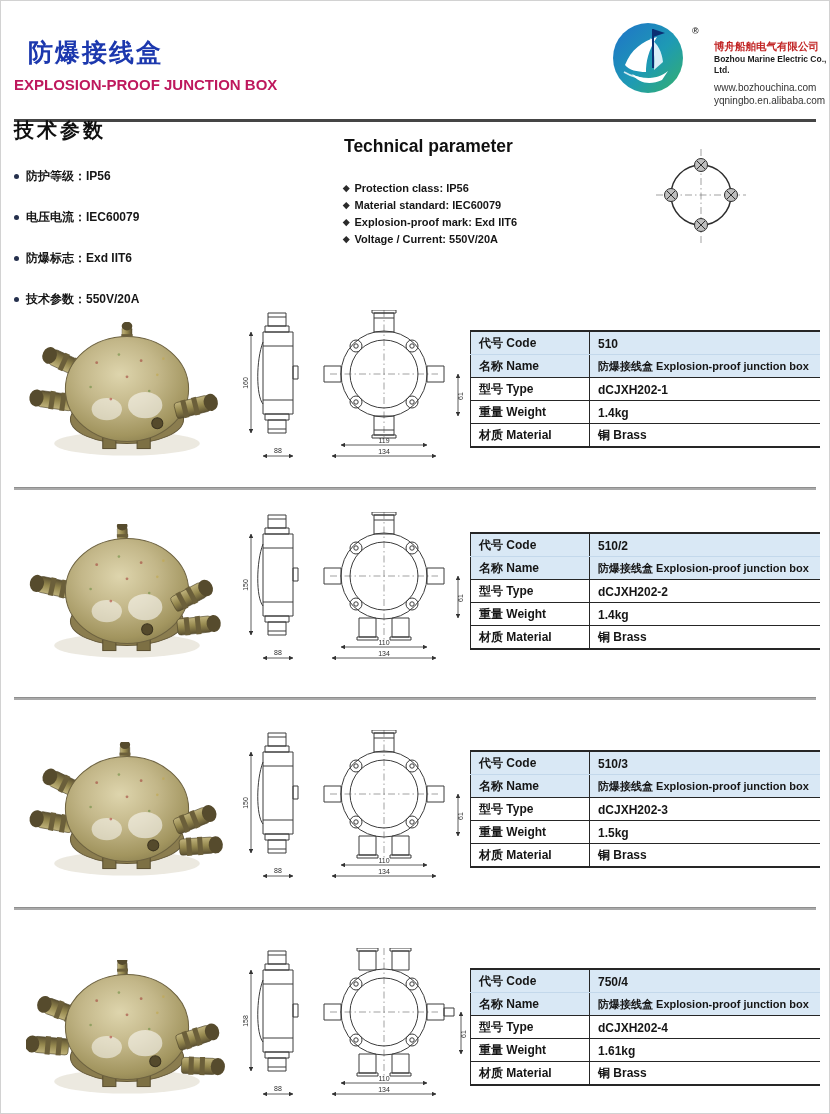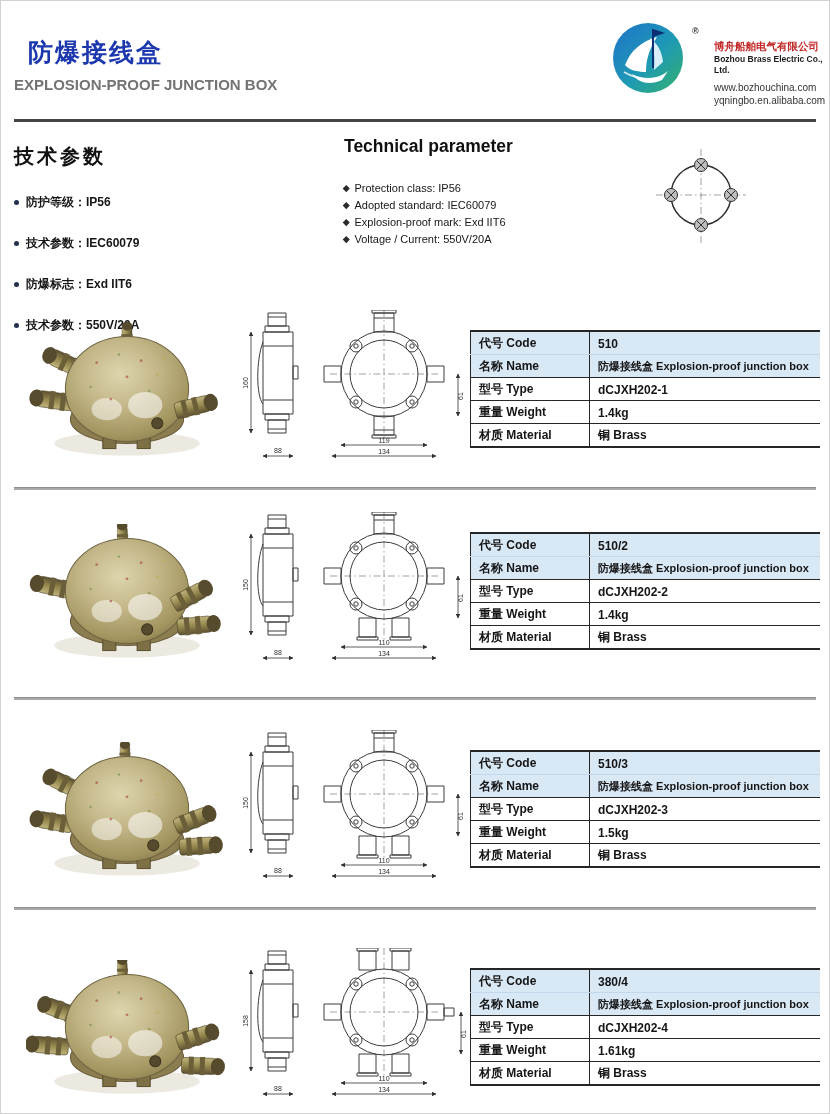--- a/index.html
+++ b/index.html
@@ -1,37 +1,37 @@
 <!DOCTYPE html>
 <html><head>
 <meta charset="utf-8">
 <style>
   html,body{margin:0;padding:0;background:#e8e8e8;font-family:"Liberation Sans",sans-serif;}
   .page{position:relative;width:830px;height:1114px;margin:0 auto;background:#fff;overflow:hidden;
         box-shadow:0 0 0 1px #d2d2d2 inset;}
   
   .h-title-zh{position:absolute;left:28px;top:36px;font-size:25px;font-weight:700;color:#1c38ae;letter-spacing:2px;}
-  .h-title-en{position:absolute;left:14px;top:76px;font-size:15px;font-weight:700;color:#737373;}
+  .h-title-en{position:absolute;left:14px;top:76px;font-size:15px;font-weight:700;color:#be185d;}
   .logo-svg{position:absolute;left:610px;top:20px;width:76px;height:76px;}
   .reg{position:absolute;left:692px;top:26px;font-size:9px;font-weight:700;color:#333;}
   .company{position:absolute;left:702px;top:40px;line-height:1.3;margin-left:12px;}
   .company .zh{color:#c22626;font-weight:700;font-size:10.5px;}
   .company .en{color:#1d1d1d;font-weight:700;font-size:8.5px;}
   .company .site{color:#333;font-size:10px;}
   .company .site.first{margin-top:5px;}
   .divider{position:absolute;left:14px;width:802px;height:2px;background:#a9a9a9;border-top:1px solid #8f8f8f;}
   .divider.dark{background:#454545;border-top:none;height:3px;}
   
-  .tp-zh{position:absolute;left:14px;top:143px;width:300px;}
+  .tp-zh{position:absolute;left:14px;top:117px;width:300px;}
   .tp-en{position:absolute;left:344px;top:136px;width:300px;}
   .tp-zh h3{margin:0 0 12px 0;font-size:20px;font-weight:700;color:#101010;letter-spacing:3px;}
   .tp-en h3{margin:0 0 25px 0;font-size:17.5px;font-weight:700;color:#101010;}
   .tp-zh ul,.tp-en ul{margin:0;padding:0;list-style:none;}
   .tp-zh li{display:flex;align-items:center;margin-top:24px;font-size:12px;font-weight:700;color:#161616;}
-  .tp-en li{display:flex;align-items:center;margin-top:5px;font-size:11px;font-weight:400;color:#161616;}
+  .tp-en li{display:flex;align-items:center;margin-top:5px;font-size:11px;font-weight:700;color:#161616;}
   .dot{width:5px;height:5px;border-radius:50%;background:#25304d;margin-right:7px;flex:none;}
   .diam{width:4.5px;height:4.5px;background:#2b2b2b;transform:rotate(45deg);margin-right:6px;flex:none;}
   .schematic{position:absolute;left:644px;top:146px;width:122px;height:102px;}
   
   .section{position:absolute;left:0;width:830px;height:160px;}
   .photo{position:absolute;left:26px;top:2px;width:202px;height:142px;}
   .side{position:absolute;left:242px;top:-12px;width:74px;height:156px;}
   .topv{position:absolute;left:312px;top:-10px;width:156px;height:154px;}
   .spec{position:absolute;left:470px;top:10px;width:350px;border-collapse:collapse;table-layout:fixed;background:#fff;padding-left:19px;}
   .spec td{height:21px;padding:1px 8px 0;font-size:12px;font-weight:600;color:#151515;
@@ -101,58 +101,58 @@
     <path d="M15,45 C21,30 32,21 47,17 C38,31 36,42 36,52 C27,52 19,50 15,45 z" fill="#ffffff"></path>
     <path d="M40,18 C48,24 52,32 53,42 L44,50 C45,38 44,27 40,18 z" fill="#eef7ff" opacity="0.9"></path>
     <line x1="43" y1="9" x2="43" y2="48" stroke="#0b2f73" stroke-width="2"></line>
     <path d="M43,9 L55,13 L43,17 z" fill="#0b2f73"></path>
     <path d="M22,54 C32,60 47,60 58,51 L52,60 C41,65 29,64 22,54 z" fill="#ffffff"></path>
     <path d="M14,52 C24,58 36,60 48,58" stroke="#ffffff" stroke-width="1.6" fill="none" opacity="0.8"></path>
   </svg>
   <span class="reg">®</span>
   <div class="company">
     <div class="zh">博舟船舶电气有限公司</div>
-    <div class="en">Bozhou Brass Electric Co., Ltd.</div>
+    <div class="en">Bozhou Marine Electric Co., Ltd.</div>
     <div class="site first">www.bozhouchina.com</div>
     <div class="site">yqningbo.en.alibaba.com</div>
   </div>
 
   <div class="divider dark" style="top:119px"></div>
 
   <div class="tp-zh">
     <h3>技术参数</h3>
     <ul>
       <li>
           <span class="dot"></span>
           <span>防护等级：IP56</span>
         </li>
       <li>
           <span class="dot"></span>
-          <span>技术参数：IEC60079</span>
+          <span>电压电流：IEC60079</span>
         </li>
       <li>
           <span class="dot"></span>
           <span>防爆标志：Exd IIT6</span>
         </li>
       <li>
           <span class="dot"></span>
           <span>技术参数：550V/20A</span>
         </li>
     </ul>
   </div>
   <div class="tp-en">
     <h3>Technical parameter</h3>
     <ul>
       <li>
           <span class="diam"></span>
           <span>Protection class: IP56</span>
         </li>
       <li>
           <span class="diam"></span>
-          <span>Adopted standard: IEC60079</span>
+          <span>Material standard: IEC60079</span>
         </li>
       <li>
           <span class="diam"></span>
           <span>Explosion-proof mark: Exd  IIT6</span>
         </li>
       <li>
           <span class="diam"></span>
           <span>Voltage / Current: 550V/20A</span>
         </li>
     </ul>
@@ -534,21 +534,21 @@
       <text class="dimtxt" x="72" y="132.5" text-anchor="middle">110</text>
       <line class="dimline" x1="20" y1="146" x2="124" y2="146"></line>
       <text class="dimtxt" x="72" y="143.5" text-anchor="middle">134</text>
       <line class="dimline" x1="149" y1="64" x2="149" y2="106"></line>
       <text class="dimtxt" x="154" y="86" transform="rotate(-90 154 86)" text-anchor="middle">61</text>
     </svg>
     <table class="spec">
       <tbody>
           <tr class="r1">
             <td class="lbl">代号 Code</td>
-            <td>380/4</td>
+            <td>750/4</td>
           </tr>
       <tr class="r2">
             <td class="lbl">名称 Name</td>
             <td class="small">防爆接线盒 Explosion-proof junction box</td>
           </tr>
       <tr class="r3">
             <td class="lbl">型号 Type</td>
             <td>dCJXH202-4</td>
           </tr>
       <tr class="r4">

